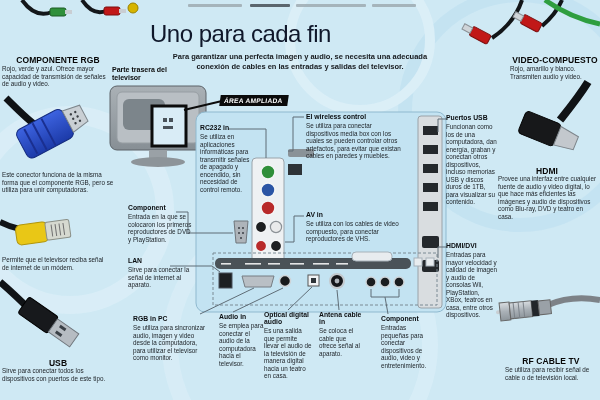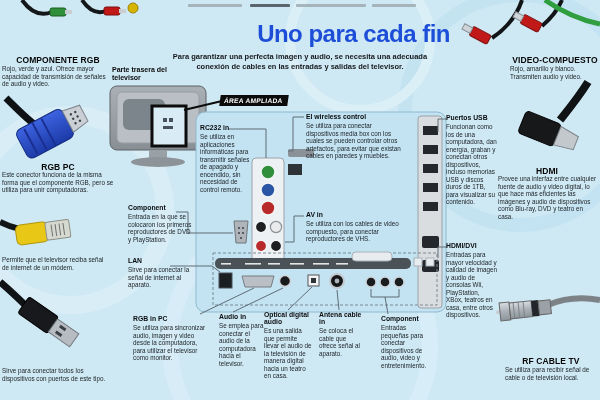--- a/index.html
+++ b/index.html
@@ -4,22 +4,22 @@
 <style>
   html,body{margin:0;padding:0;}
   .stage{
     position:relative;width:600px;height:400px;overflow:hidden;
     background:#cfe9f4;
     font-family:"Liberation Sans",sans-serif;
     color:#101317;
   }
   .abs{position:absolute;}
   .title{
-    font-size:24px;font-weight:bold;letter-spacing:-0.5px;color:#1d4ed8;
-    text-align:right;
+    font-size:24px;font-weight:normal;letter-spacing:-0.5px;color:#0f172a;
+    text-align:left;
   }
   .subtitle{
     font-size:7.5px;font-weight:bold;line-height:1.3;text-align:center;color:#15181c;
   }
   .cable-h{font-size:8.5px;font-weight:bold;color:#070707;letter-spacing:.1px;text-align:center;}
   .callout-h{font-size:6.8px;font-weight:bold;color:#0a0d10;line-height:1.1;}
   .body-t{font-size:6.3px;line-height:1.2;color:#1b2025;}
   .area-tag{
     background:#0b0b0b;color:#ffffff;font-size:6.6px;font-weight:bold;
     padding:2px 5px 2px 4px;transform:skewX(-8deg);letter-spacing:.3px;
@@ -239,25 +239,25 @@
   <div class="abs credit-bar" style="left:250px;top:4px;width:40px;background:#3c444b"></div>
   <div class="abs credit-bar" style="left:296px;top:4px;width:70px"></div>
   <div class="abs credit-bar" style="left:372px;top:4px;width:44px"></div>
 
   <div class="abs title" style="left:150px;top:20px;width:300px">Uno para cada fin</div>
   <div class="abs subtitle" style="left:163px;top:52px;width:274px">Para garantizar una perfecta imagen y audio, se necesita una adecuada conexión de cables en las entradas y salidas del televisor.</div>
 
   <div class="abs cable-h" style="left:2px;top:55px;width:112px">COMPONENTE RGB</div>
   <div class="abs body-t" style="left:2px;top:65px;width:112px">Rojo, verde y azul. Ofrece mayor capacidad de transmisión de señales de audio y video.</div>
 
-  <div class="abs cable-h" style="left:2px;top:162px;width:112px">RGB PC</div>
   <div class="abs body-t" style="left:2px;top:171px;width:112px">Este conector funciona de la misma forma que el componente RGB, pero se utiliza para unir computadoras.</div>
 
   <div class="abs body-t" style="left:2px;top:256px;width:106px">Permite que el televisor reciba señal de internet de un módem.</div>
 
+  <div class="abs cable-h" style="left:2px;top:358px;width:112px">USB</div>
   <div class="abs body-t" style="left:2px;top:367px;width:112px">Sirve para conectar todos los dispositivos con puertos de este tipo.</div>
 
   <div class="abs cable-h" style="left:510px;top:55px;width:90px">VIDEO-COMPUESTO</div>
   <div class="abs body-t" style="left:510px;top:65px;width:88px">Rojo, amarillo y blanco. Transmiten audio y video.</div>
 
   <div class="abs cable-h" style="left:498px;top:166px;width:98px">HDMI</div>
   <div class="abs body-t" style="left:498px;top:175px;width:98px">Provee una interfaz entre cualquier fuente de audio y video digital, lo que hace más eficientes las imágenes y audio de dispositivos como Blu-ray, DVD y teatro en casa.</div>
 
   <div class="abs cable-h" style="left:505px;top:356px;width:92px">RF CABLE TV</div>
   <div class="abs body-t" style="left:505px;top:366px;width:92px">Se utiliza para recibir señal de cable o de televisión local.</div>

